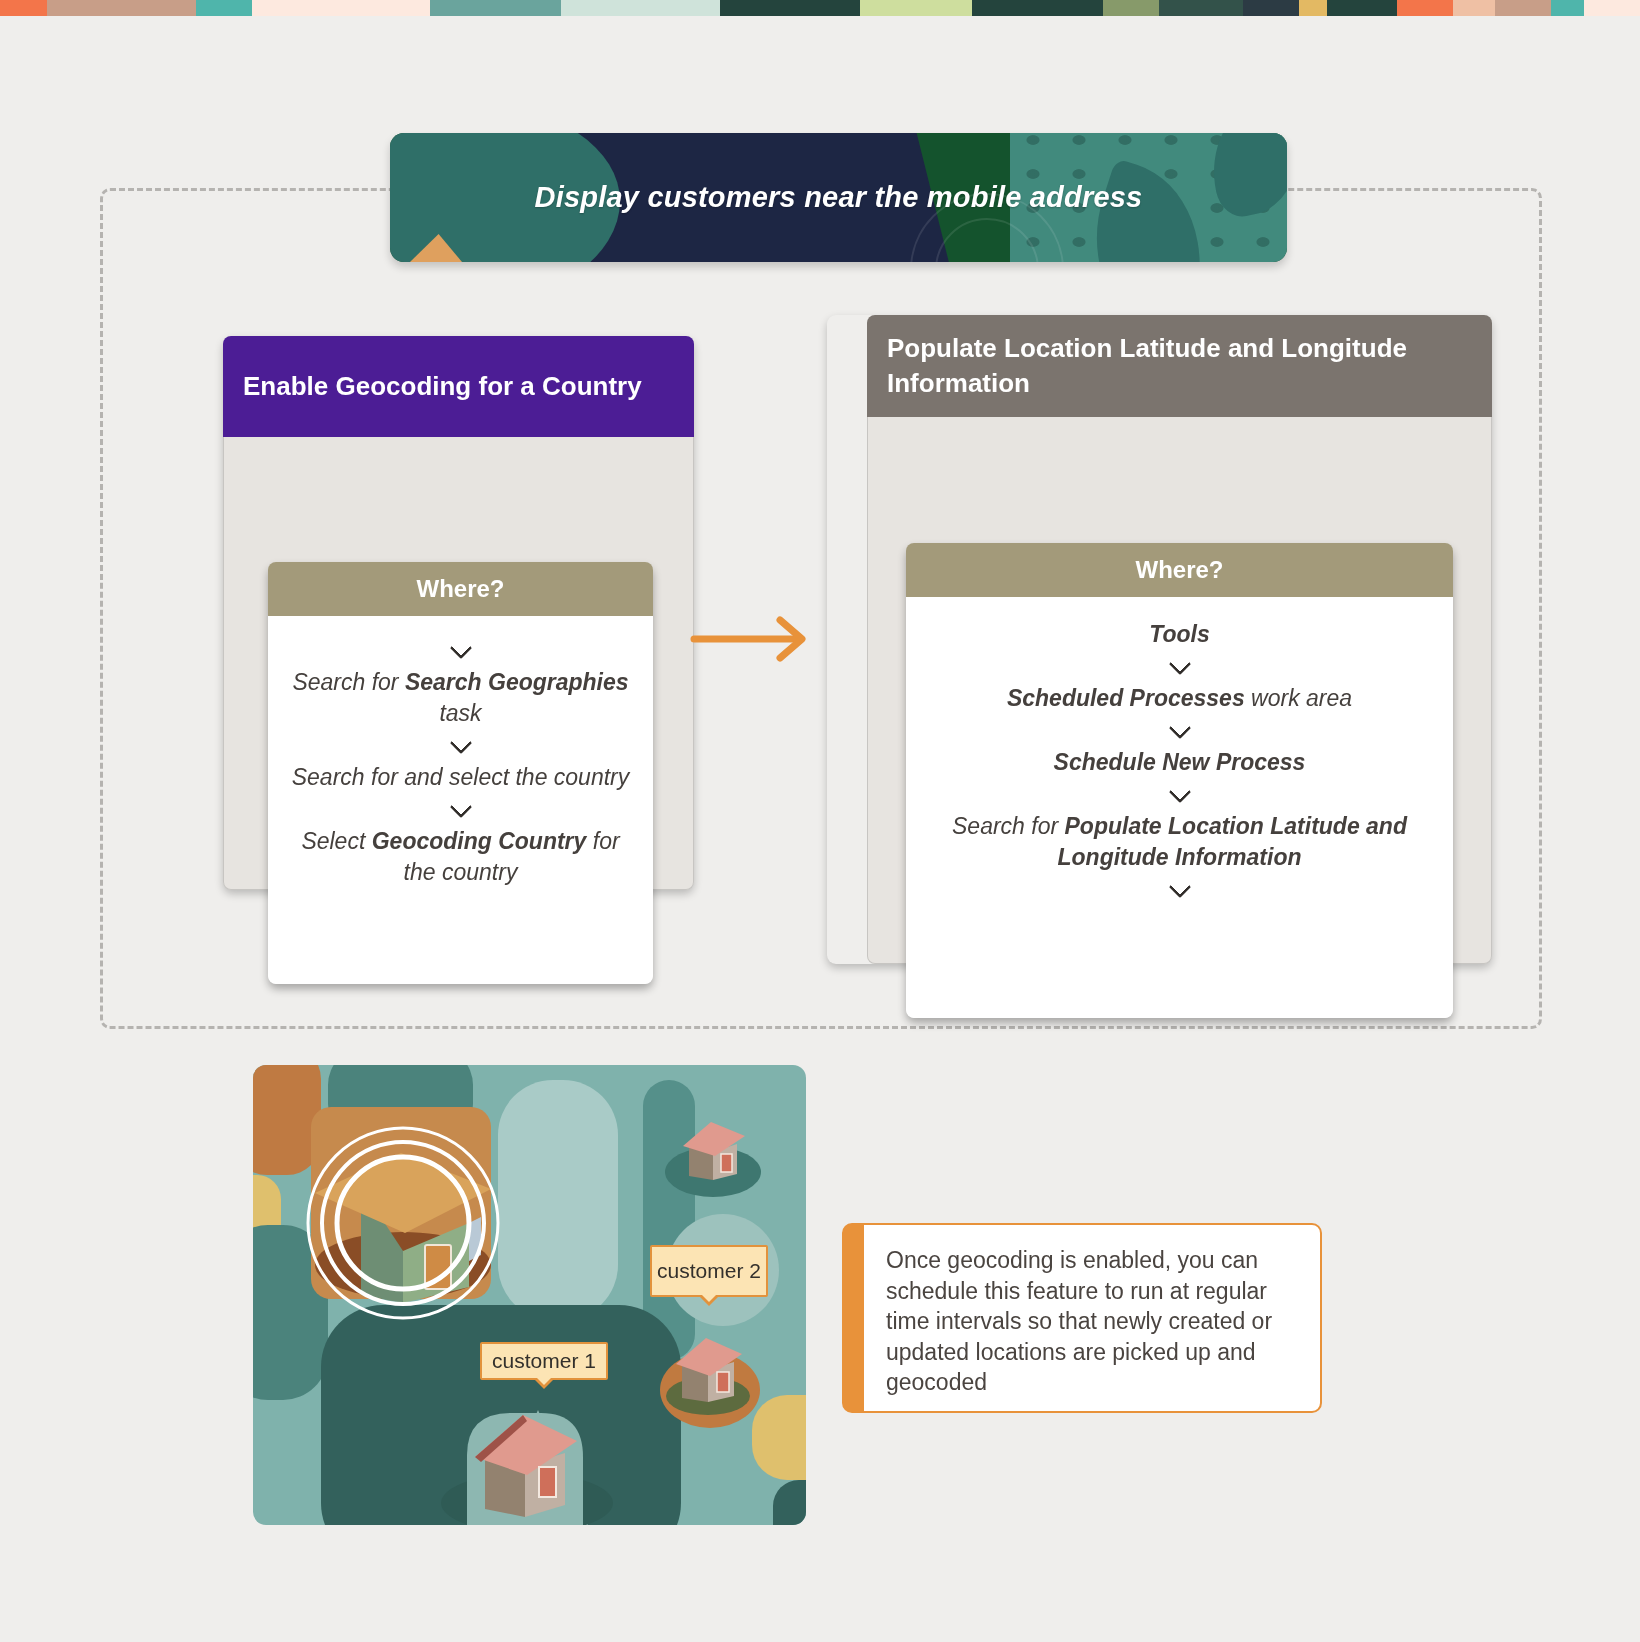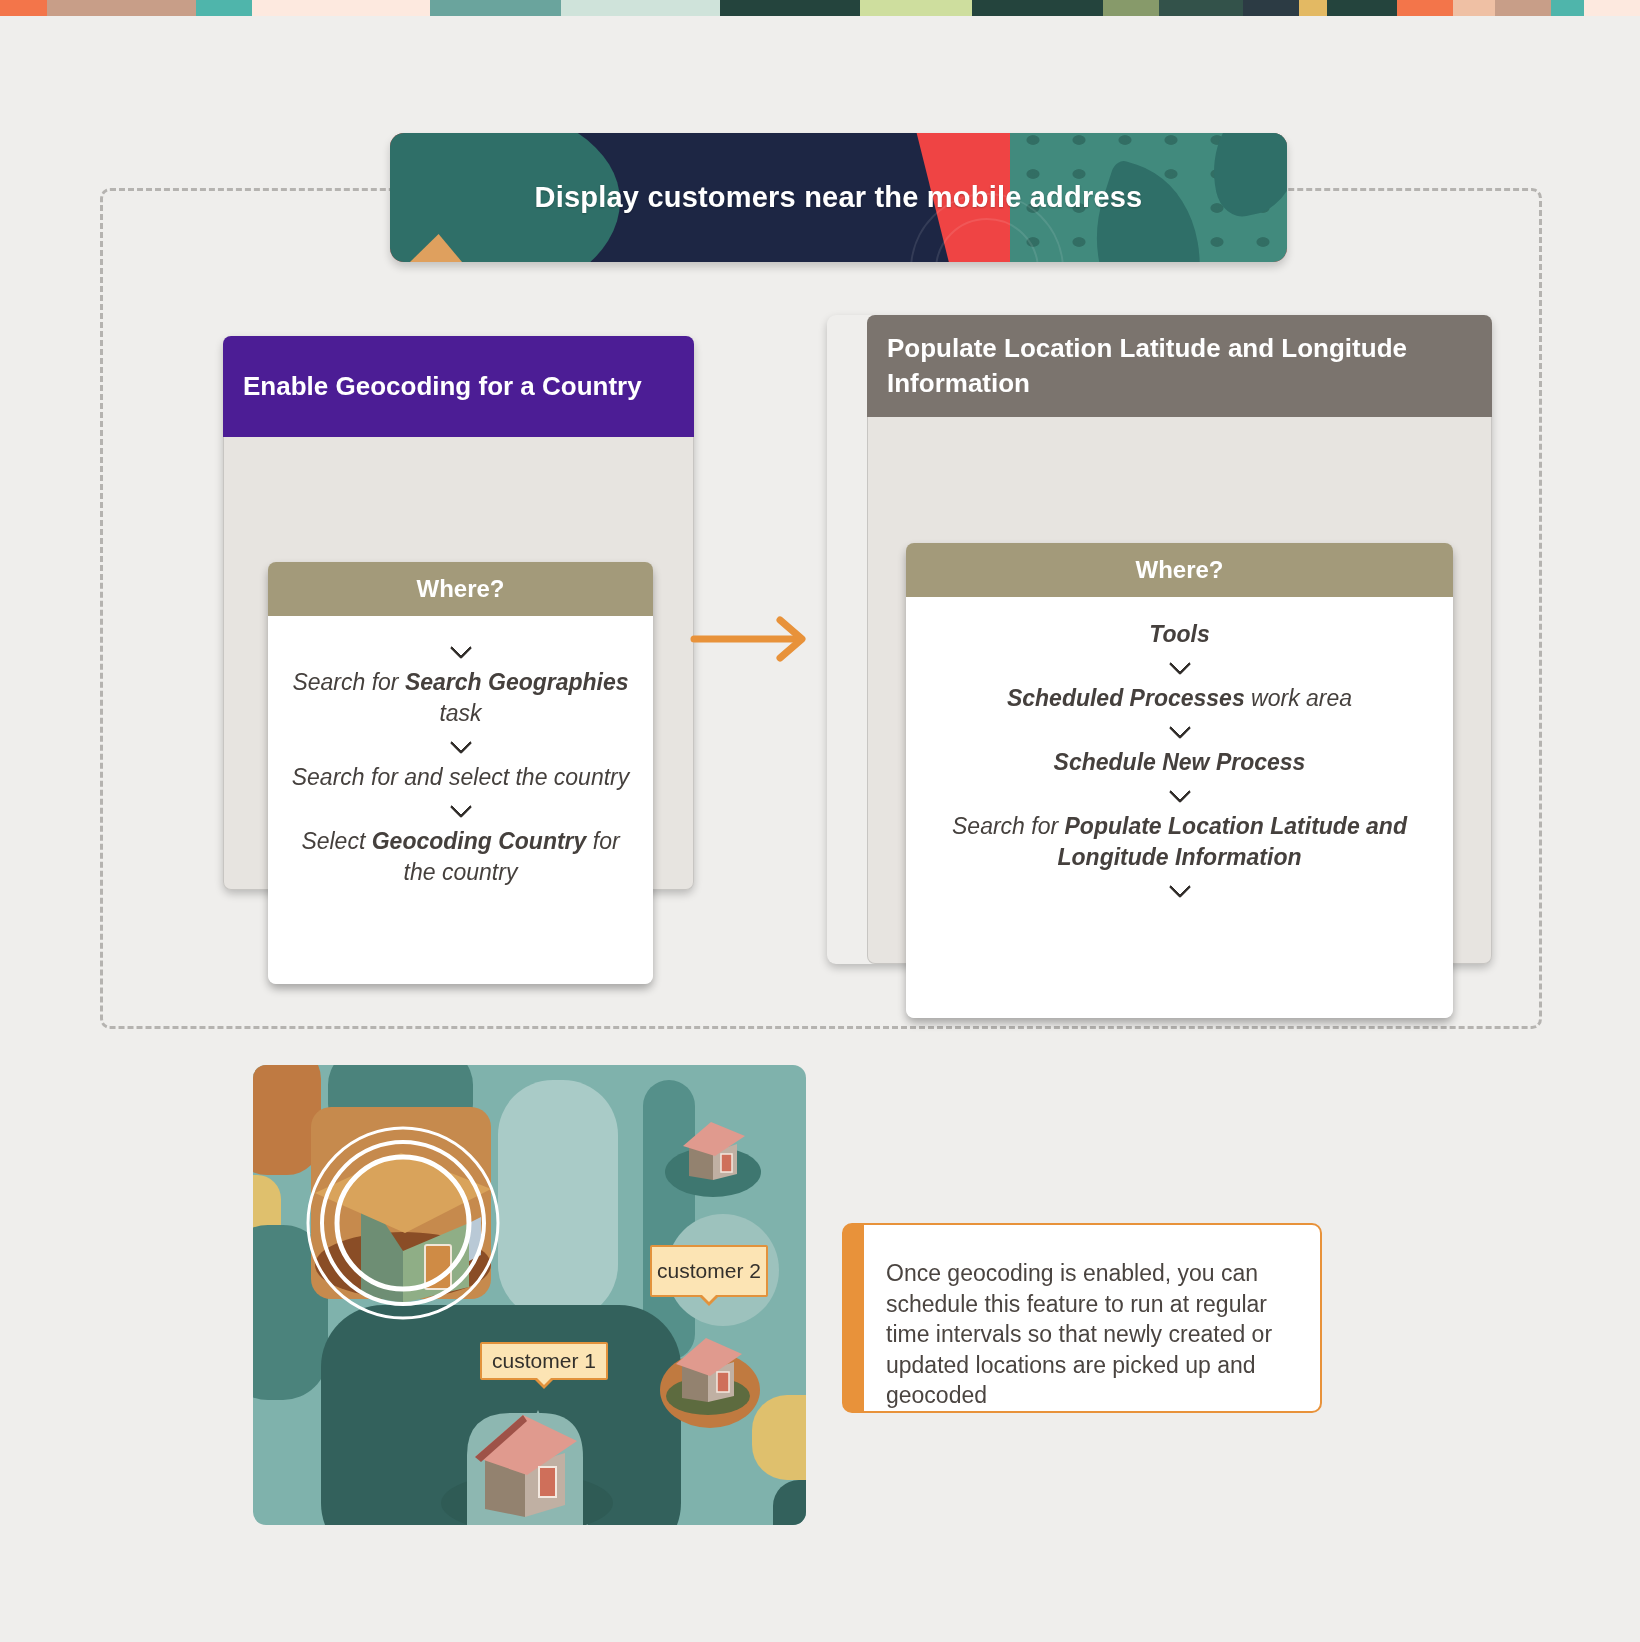--- a/index.html
+++ b/index.html
@@ -96,21 +96,21 @@
   }
   #bubble-c1{left:227px;top:277px;width:128px;height:38px;}
   #bubble-c2{left:397px;top:180px;width:118px;height:52px;}
   
   #callout{
     position:absolute;left:842px;top:1223px;width:480px;height:190px;box-sizing:border-box;
     background:#ffffff;border:2px solid #e8923a;border-left:22px solid #e8923a;border-radius:10px;
     z-index:2;
   }
   #callout-text{
-    padding:20px 20px 18px 22px;color:#4a4440;font-size:23px;line-height:1.33;margin-top:13px;
+    padding:20px 20px 18px 22px;color:#4a4440;font-size:23px;line-height:1.33;
   }
 </style>
 </head>
 <body>
 
 <div id="canvas">
 
   <div id="strip">
       <div style="flex: 50 0 0px; background-color: rgb(243, 117, 74);"></div>
       <div style="flex: 160 0 0px; background-color: rgb(200, 158, 136);"></div>
@@ -126,21 +126,21 @@
       <div style="flex: 60 0 0px; background-color: rgb(44, 59, 68);"></div>
       <div style="flex: 30 0 0px; background-color: rgb(227, 185, 99);"></div>
       <div style="flex: 75 0 0px; background-color: rgb(36, 68, 61);"></div>
       <div style="flex: 60 0 0px; background-color: rgb(243, 117, 74);"></div>
       <div style="flex: 45 0 0px; background-color: rgb(239, 192, 164);"></div>
       <div style="flex: 60 0 0px; background-color: rgb(200, 158, 136);"></div>
       <div style="flex: 35 0 0px; background-color: rgb(79, 181, 171);"></div>
       <div style="flex: 60 0 0px; background-color: rgb(253, 233, 223);"></div>
     </div>
 
-  <div id="banner" style="background-color: #ef4444;">
+  <div id="banner" style="background-color: #14532d; font-style: italic;">
     <div class="banner-shape" id="banner-navy-band"></div>
     <div class="banner-shape" id="banner-teal-left"></div>
     <div class="banner-shape" id="banner-teal-right"></div>
     <div class="banner-shape" id="banner-leaf1"></div>
     <div class="banner-shape" id="banner-leaf2"></div>
     <div class="banner-shape" id="banner-swirl"></div>
     <div class="banner-shape" id="banner-swirl2"></div>
     <div class="banner-shape" id="banner-orange"></div>
     <div id="banner-title">Display customers near the mobile address</div>
   </div>

